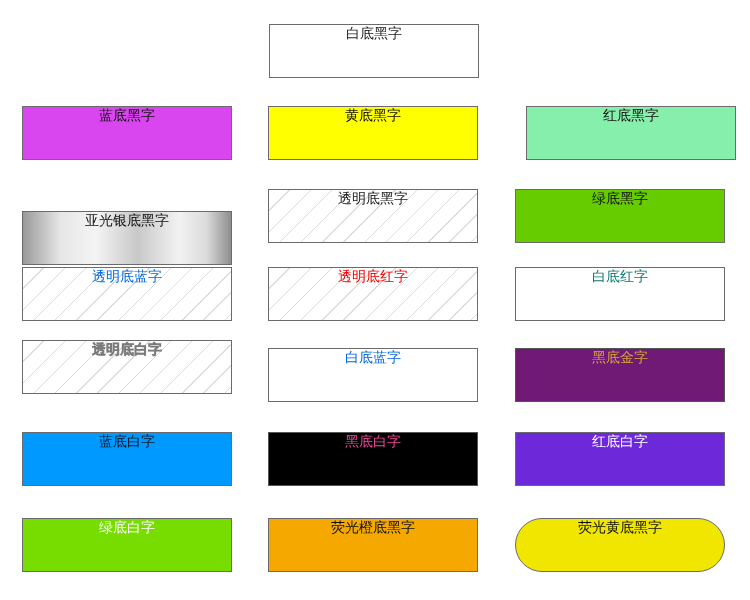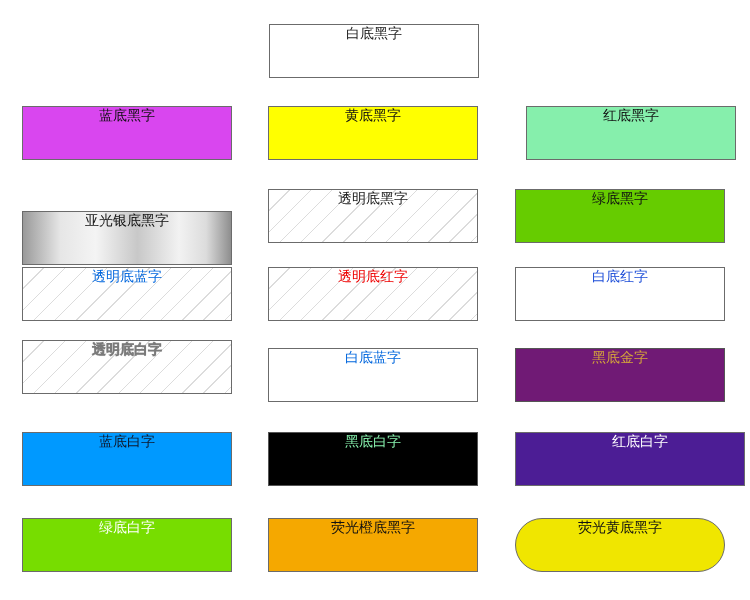--- a/index.html
+++ b/index.html
@@ -39,39 +39,39 @@
     </div>
   <div class="swatch" style="left: 515px; top: 189px; background-color: rgb(102, 204, 0); color: rgb(17, 17, 17);">
       <span>绿底黑字</span>
     </div>
   <div class="swatch hatch" style="left: 22px; top: 267px; background-color: rgb(255, 255, 255); color: rgb(0, 102, 221);">
       <span>透明底蓝字</span>
     </div>
   <div class="swatch hatch" style="left: 268px; top: 267px; background-color: rgb(255, 255, 255); color: rgb(238, 0, 0);">
       <span>透明底红字</span>
     </div>
-  <div class="swatch" style="left: 515px; top: 267px; background-color: rgb(255, 255, 255); color: #1d4ed8; font-family: Liberation Serif, serif;">
+  <div class="swatch" style="left: 515px; top: 267px; background-color: rgb(255, 255, 255); color: #0f766e; font-family: Liberation Serif, serif;">
       <span>白底红字</span>
     </div>
   <div class="swatch hatch" style="left: 22px; top: 340px; background-color: rgb(255, 255, 255); color: rgb(255, 255, 255);">
       <span class="outline-text">透明底白字</span>
     </div>
   <div class="swatch" style="left: 268px; top: 348px; background-color: rgb(255, 255, 255); color: rgb(0, 102, 221);">
       <span>白底蓝字</span>
     </div>
   <div class="swatch" style="left: 515px; top: 348px; background-color: #701a75; color: rgb(212, 165, 58); border-color: rgb(85, 85, 85);">
       <span>黑底金字</span>
     </div>
   <div class="swatch" style="left: 22px; top: 432px; background-color: rgb(0, 153, 255); color: #0f172a;">
       <span>蓝底白字</span>
     </div>
-  <div class="swatch" style="left: 268px; top: 432px; background-color: rgb(0, 0, 0); color: #86efac; border-color: rgb(85, 85, 85);">
+  <div class="swatch" style="left: 268px; top: 432px; background-color: rgb(0, 0, 0); color: #ec4899; border-color: rgb(85, 85, 85);">
       <span>黑底白字</span>
     </div>
-  <div class="swatch" style="left: 515px; top: 432px; background-color: #4c1d95; color: rgb(255, 255, 255); padding-left: 20px;">
+  <div class="swatch" style="left: 515px; top: 432px; background-color: #6d28d9; color: rgb(255, 255, 255);">
       <span>红底白字</span>
     </div>
   <div class="swatch" style="left: 22px; top: 518px; background-color: rgb(119, 221, 0); color: rgb(255, 255, 255);">
       <span>绿底白字</span>
     </div>
   <div class="swatch" style="left: 268px; top: 518px; background-color: rgb(245, 168, 0); color: rgb(17, 17, 17);">
       <span>荧光橙底黑字</span>
     </div>
   <div class="swatch" style="left: 515px; top: 518px; background-color: rgb(240, 230, 0); color: rgb(17, 17, 17); border-radius: 27px;">
       <span>荧光黄底黑字</span>

